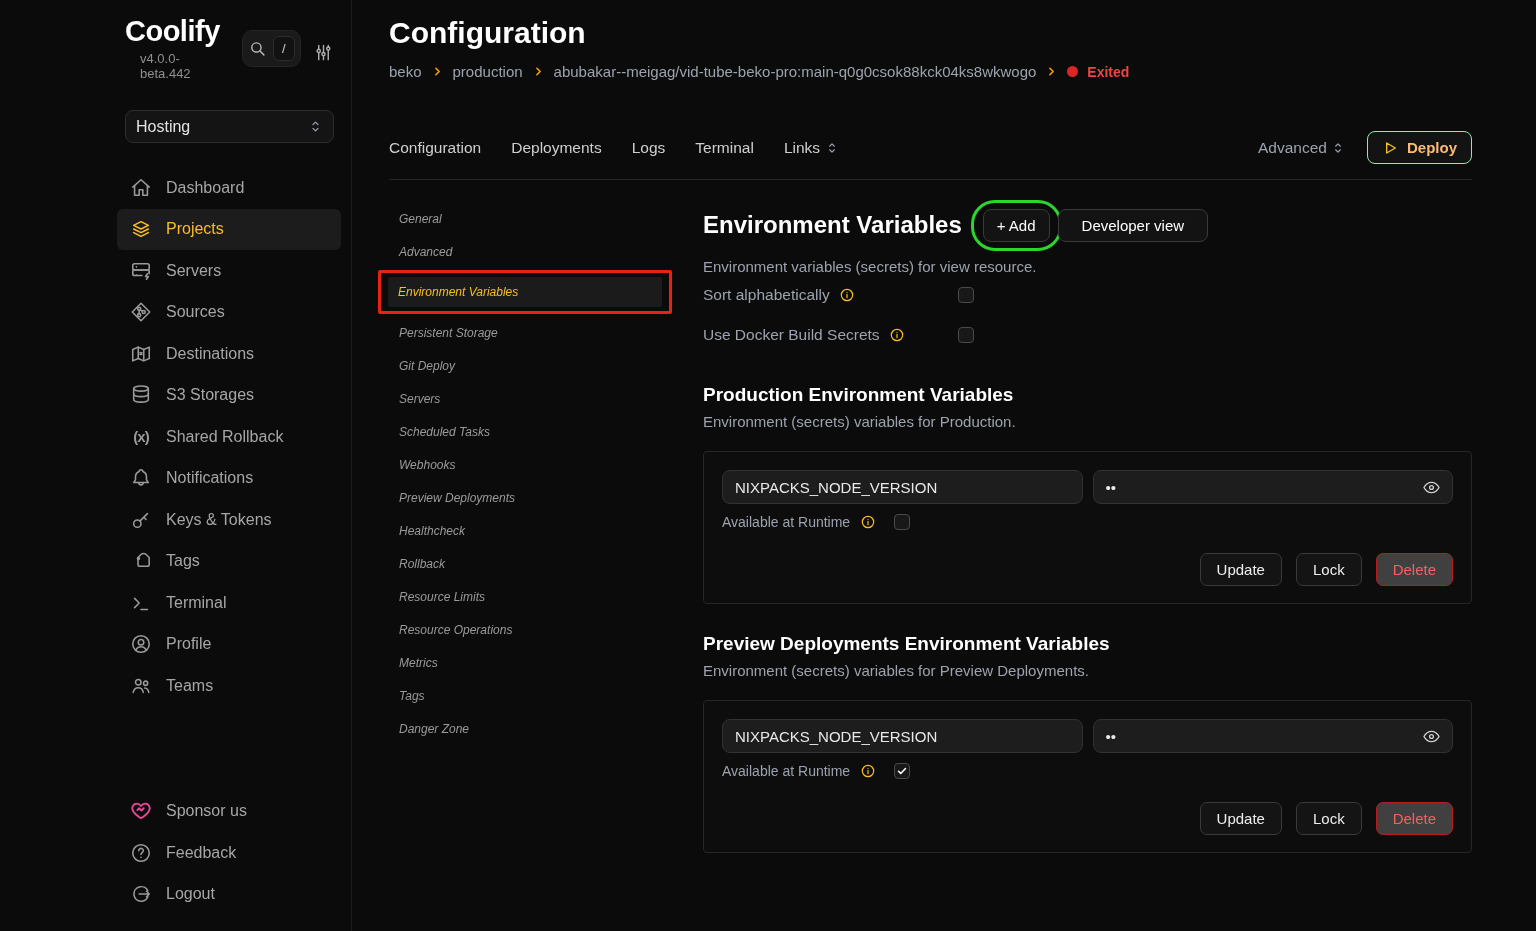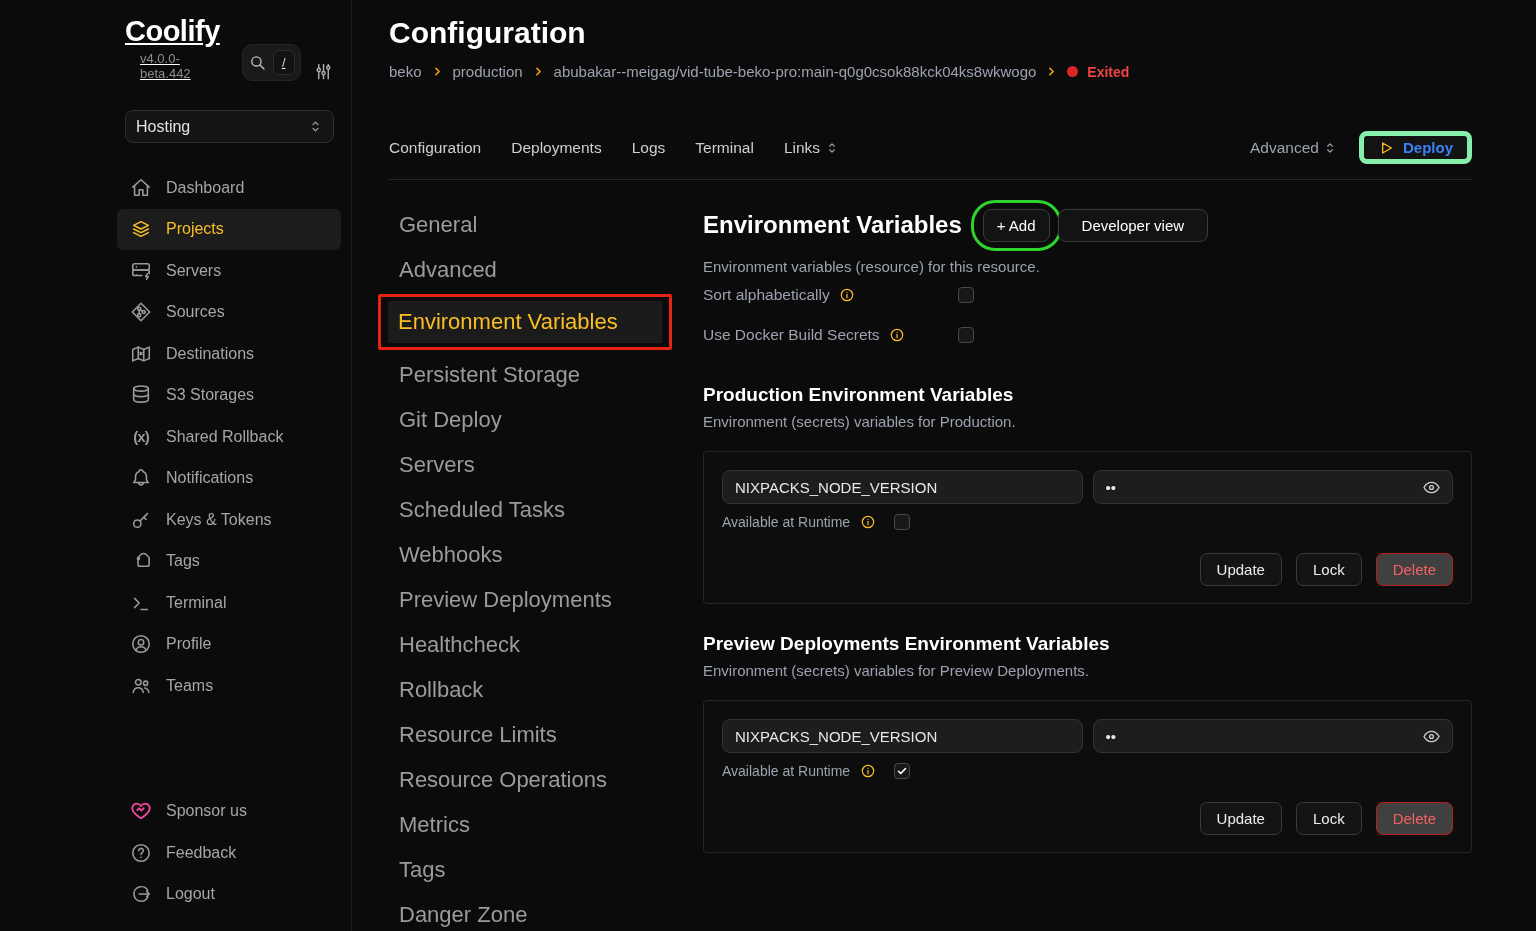--- a/index.html
+++ b/index.html
@@ -12,21 +12,21 @@
   .icon { display:inline-flex; align-items:center; justify-content:center; flex:none; }
   svg { display:block; }
 
   
   .sidebar {
     width:352px; flex:none; height:931px;
     border-right:1px solid #1d1d1d;
     padding:14px 18px 16px 125px;
     display:flex; flex-direction:column;
   }
-  .logo-row { display:flex; align-items:flex-end;text-decoration:underline; }
+  .logo-row { display:flex; align-items:center; }
   .logo { font-size:29px; font-weight:bold; letter-spacing:-0.5px; line-height:34px; }
   .version { font-size:13px; color:#8f8f8f; margin-top:3px;margin-left:15px; }
   .search-btn {
     margin-left:18px; margin-top:2px; height:37px; width:62px;
     background:#1a1a1a; border:1px solid #242424; border-radius:10px;
     display:flex; align-items:center; justify-content:center; gap:7px;
     color:#b8b8b8; cursor:pointer;
   }
   .slash-badge {
     width:22px; height:25px; background:#121212; border:1px solid #2c2c2c;
@@ -59,29 +59,29 @@
   .breadcrumb { display:flex; align-items:center; gap:9px; margin-top:11px; font-size:15px; color:#9ca3af; }
   .crumb-sep { color:#f59e0b; }
   .status-dot { width:11px; height:11px; border-radius:50%; background:#dc2626; }
   .status-text { color:#ef4444; font-weight:bold; font-size:14px; }
 
   .tabs-row { margin-top:51px; display:flex; align-items:center; gap:30px; }
   .tab { font-size:15.5px; color:#cfcfcf; cursor:pointer; display:flex; align-items:center; gap:5px; }
   .tabs-right { margin-left:auto; display:flex; align-items:center; gap:22px; }
   .advanced-select { display:flex; align-items:center; gap:4px; color:#9ca3af; font-size:15.5px; cursor:pointer; }
   .deploy-btn {
-    height:33px; padding:8px 14px; background:#131313; border:5px solid #86efac;
+    height:33px; padding:8px 14px; background:#131313; border:1px solid #86efac;
     border-radius:8px; display:flex; align-items:center; gap:9px;
-    color:#3b82f6; font-size:15px; font-weight:bold; cursor:pointer;
+    color:#fdba74; font-size:15px; font-weight:bold; cursor:pointer;
   }
   .divider { margin-top:15px; border-top:1px solid #272727; }
 
   .content { display:flex; flex:1; }
   .subnav { width:314px; flex:none; padding-top:22px; display:flex; flex-direction:column; }
-  .subnav-item { padding:9.5px 10px; font-size:22px; color:#9b9b9b; cursor:pointer; }
+  .subnav-item { padding:9.5px 10px; font-size:12px; color:#9b9b9b; cursor:pointer;font-style:italic; }
   .red-annotation {
     border:3px solid #e82314; border-radius:2px;
     margin:2px 0 2px -11px; padding:4px 7px; width:294px;
   }
   .subnav-item.active { background:#1b1b1b; color:#fbbf24; padding:8px 10px; border-radius:2px; }
 
   .main-col { flex:1; padding-top:19px; }
   .title-row { display:flex; align-items:center; height:52px; }
   .h2 { font-size:24px; font-weight:bold; }
   .btn {
@@ -410,21 +410,21 @@
     </nav>
 
     <section class="main-col">
       <div class="title-row">
         <span class="h2">Environment Variables</span>
         <span class="green-annotation">
           <button class="btn">+ Add</button>
         </span>
         <button class="btn dev-view-btn">Developer view</button>
       </div>
-      <div class="desc">Environment variables (resource) for this resource.</div>
+      <div class="desc">Environment variables (secrets) for view resource.</div>
 
       <div class="toggle-row">
         <span class="toggle-label-wrap">
           <span>Sort alphabetically</span>
           <span class="icon yellow">
               <svg width="16" height="16" viewBox="0 0 24 24" fill="none" stroke="currentColor" stroke-width="1.8" stroke-linecap="round">
                 <circle cx="12" cy="12" r="8.5"></circle>
                 <path d="M12 11.2V16"></path>
                 <path d="M12 8h.01"></path>
               </svg>

